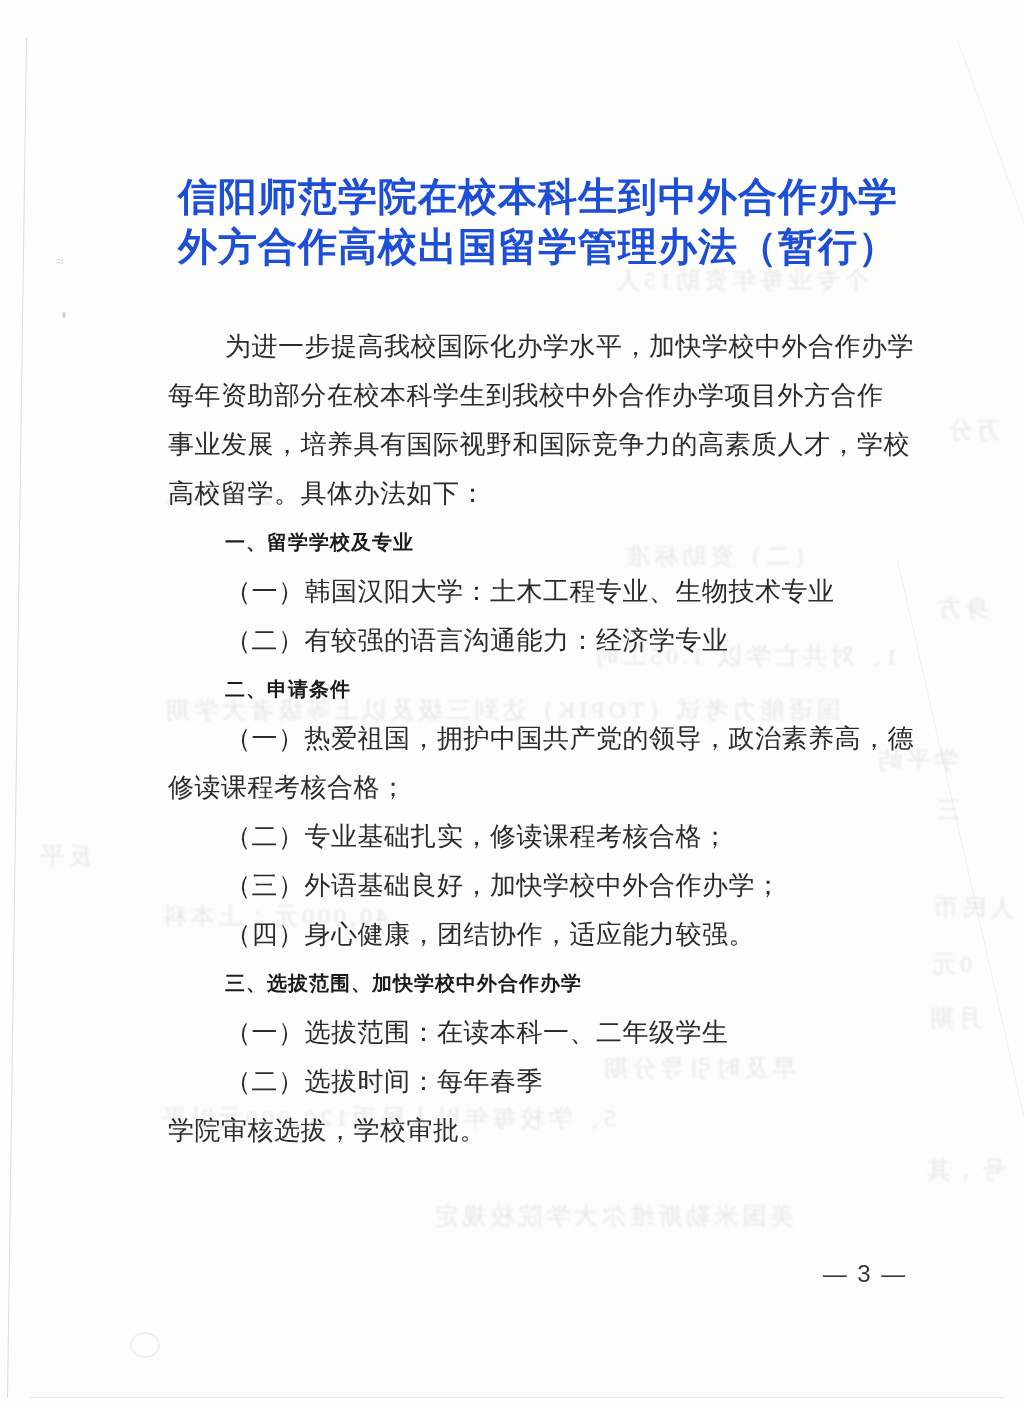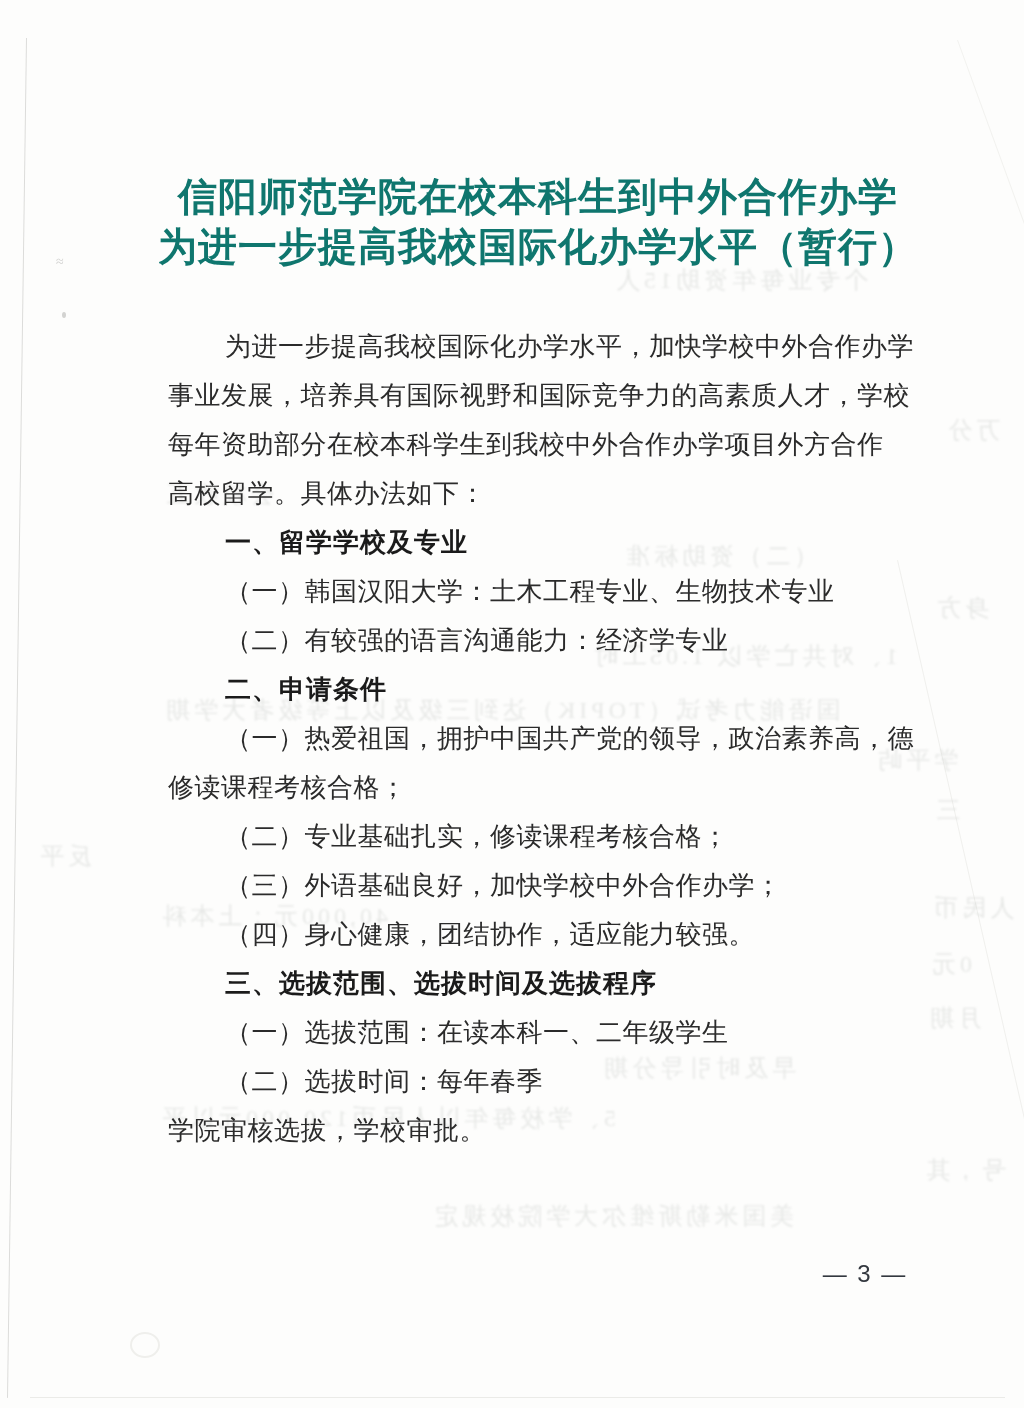--- a/index.html
+++ b/index.html
@@ -45,36 +45,36 @@
   .bt5{top:592px;left:933px;}   .bt6{top:640px;left:590px;}
   .bt7{top:694px;left:162px;}   .bt8{top:744px;left:874px;}
   .bt9{top:794px;left:932px;}   .bt10{top:840px;left:36px;}
   .bt11{top:892px;left:930px;}  .bt12{top:900px;left:158px;}
   .bt13{top:948px;left:928px;}  .bt14{top:1002px;left:926px;}
   .bt15{top:1052px;left:600px;} .bt16{top:1102px;left:158px;}
   .bt17{top:1154px;left:922px;} .bt18{top:1200px;left:430px;}
   
   .doc-title{
     position:absolute;left:132px;top:172px;width:812px;text-align:center;
-    font-size:39px;line-height:50px;font-weight:700;color:#0f766e;
+    font-size:39px;line-height:50px;font-weight:700;color:#1d4ed8;
     letter-spacing:1px;
     font-family:"Liberation Serif","DejaVu Serif",serif;
   }
   .body-block{
     position:absolute;left:168px;top:322px;width:740px;
     font-size:26px;line-height:49px;color:#2b2b2b;
     letter-spacing:0.5px;
   }
   .body-block .ln{height:49px;white-space:nowrap;font-family:Liberation Serif, serif;}
   .para-first{text-indent:57px;}
   .para-cont{text-indent:0;}
   .sec-heading{
     text-indent:57px;font-weight:700;color:#1b1b1b;
     font-family:"Liberation Sans","DejaVu Sans",sans-serif;
-    font-size:26px;letter-spacing:1px;
+    font-size:20px;letter-spacing:1px;
   }
   .page-number{
     position:absolute;top:1260px;left:805px;width:120px;text-align:center;
     font-size:24px;color:#33383f;letter-spacing:2px;
     font-family:"Liberation Sans","DejaVu Sans",sans-serif;
   }
 </style>
 </head>
 <body>
 
@@ -100,36 +100,36 @@
 <div class="bt bt12">40,000元；上本科</div>
 <div class="bt bt13">0元</div>
 <div class="bt bt14">月期</div>
 <div class="bt bt15">早及时引导分期</div>
 <div class="bt bt16">5、学校每年以人民币120,000元以平</div>
 <div class="bt bt17">号，其</div>
 <div class="bt bt18">美国米勒斯维尔大学院校规定</div>
 
 <div class="doc-title">
   <div>信阳师范学院在校本科生到中外合作办学</div>
-  <div>为进一步提高我校国际化办学水平（暂行）</div>
+  <div>外方合作高校出国留学管理办法（暂行）</div>
 </div>
 
 <div class="body-block">
   <div class="ln para-first">为进一步提高我校国际化办学水平，加快学校中外合作办学</div>
+  <div class="ln para-cont">每年资助部分在校本科学生到我校中外合作办学项目外方合作</div>
   <div class="ln para-cont">事业发展，培养具有国际视野和国际竞争力的高素质人才，学校</div>
-  <div class="ln para-cont">每年资助部分在校本科学生到我校中外合作办学项目外方合作</div>
   <div class="ln para-cont">高校留学。具体办法如下：</div>
   <div class="ln sec-heading">一、留学学校及专业</div>
   <div class="ln para-first">（一）韩国汉阳大学：土木工程专业、生物技术专业</div>
   <div class="ln para-first">（二）有较强的语言沟通能力：经济学专业</div>
   <div class="ln sec-heading">二、申请条件</div>
   <div class="ln para-first">（一）热爱祖国，拥护中国共产党的领导，政治素养高，德</div>
   <div class="ln para-cont">修读课程考核合格；</div>
   <div class="ln para-first">（二）专业基础扎实，修读课程考核合格；</div>
   <div class="ln para-first">（三）外语基础良好，加快学校中外合作办学；</div>
   <div class="ln para-first">（四）身心健康，团结协作，适应能力较强。</div>
-  <div class="ln sec-heading">三、选拔范围、选拔时间及选拔程序</div>
+  <div class="ln sec-heading">三、选拔范围、加快学校中外合作办学</div>
   <div class="ln para-first">（一）选拔范围：在读本科一、二年级学生</div>
   <div class="ln para-first">（二）选拔时间：每年春季</div>
   <div class="ln para-cont">学院审核选拔，学校审批。</div>
 </div>
 
 <div class="page-number">— 3 —</div>
 
 </body></html>

